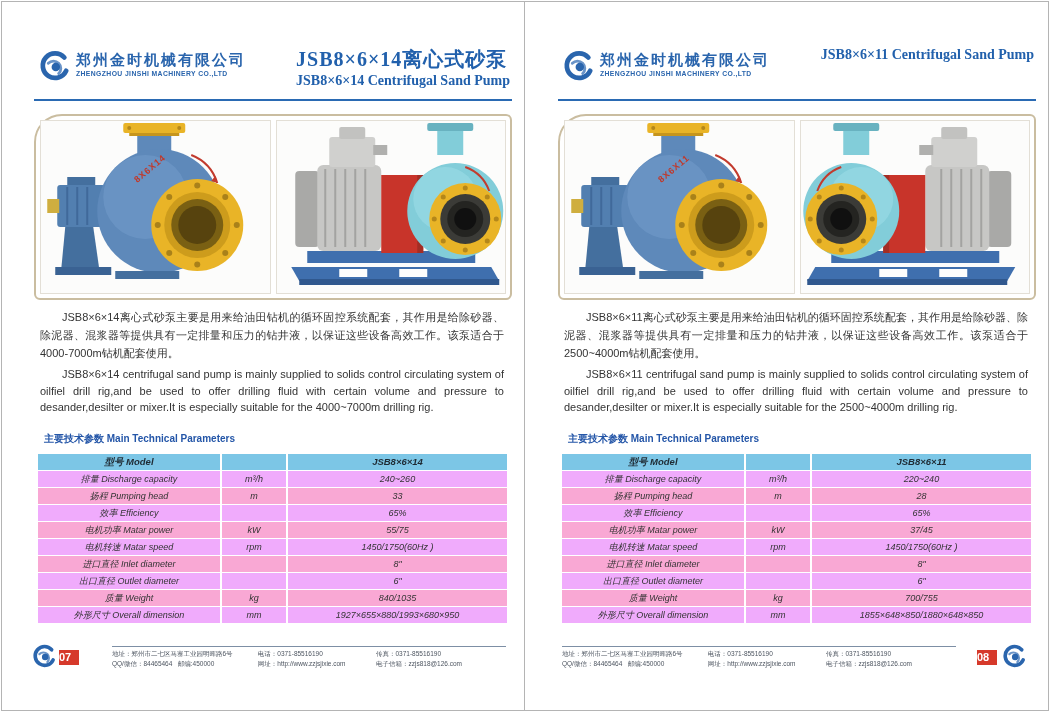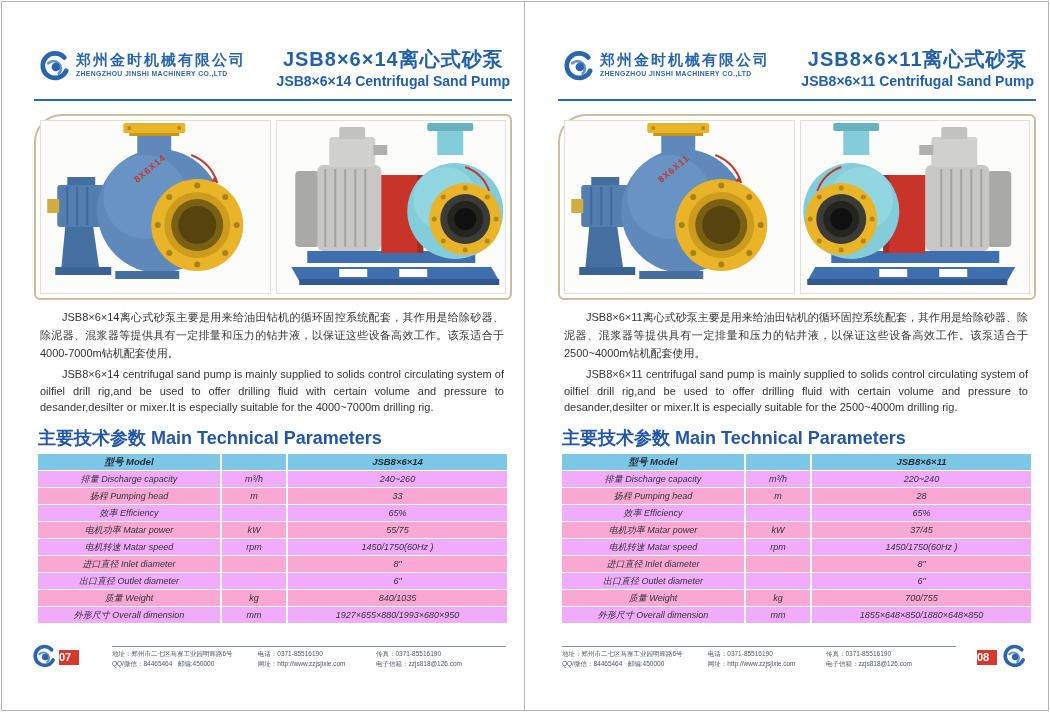--- a/index.html
+++ b/index.html
@@ -13,38 +13,38 @@
   .page { position:absolute; top:2px; width:522px; height:708px; background:#fff; }
   #page-left { left:2px; }
   #page-right { left:526px; }
 
   
   .header { position:absolute; left:34px; right:14px; top:44px; height:52px; }
   .logo { position:absolute; left:0; top:4px; display:flex; gap:6px; align-items:flex-start; }
   .logo-icon { width:34px; height:34px; }
   .company-cn { font-size:15px; font-weight:bold; color:#2a65ad; letter-spacing:2px; line-height:20px; }
   .company-en { font-size:6.8px; font-weight:bold; color:#2a65ad; letter-spacing:.4px; }
-  .titles { position:absolute; right:0; top:0; text-align:center; }
+  .titles { position:absolute; right:0; top:0; text-align:left;font-family:Liberation Serif, serif; }
   .title-cn { font-size:20px; font-weight:bold; color:#2160ac; letter-spacing:1px; line-height:26px; }
   .title-en { font-size:14px; font-weight:bold; color:#2160ac; line-height:18px; }
   .header-rule { position:absolute; left:32px; right:12px; top:97px; height:2px; background:#2a6ab3; }
 
   
   .photo-box { position:absolute; left:32px; right:12px; top:112px; height:186px; box-sizing:border-box;
     border:2px solid #cabda0; border-radius:28px 6px 6px 6px; padding:4px; display:flex; gap:5px; background:#fff; }
   .photo { flex:1; border:1px solid #e3dfd6; background:#fcfcfb; overflow:hidden; display:flex; }
   .photo svg { width:100%; height:100%; }
   .casing-label { font:bold 9px "Liberation Sans",sans-serif; fill:#c0392b; letter-spacing:1px; }
 
   
   .desc-cn { position:absolute; left:38px; right:20px; top:306px; margin:0; font-size:11px; line-height:1.65;
     color:#333; text-indent:2em; text-align:justify; }
   .desc-en { position:absolute; left:38px; right:20px; top:364px; margin:0; font-size:11px; line-height:1.5;
     color:#333; text-indent:2em; text-align:justify; }
-  .section-title { position:absolute; left:36px; top:424px; margin:0; font-size:18px; font-weight:bold; color:#2456a8; }
+  .section-title { position:absolute; left:36px; top:424px; margin:6px; font-size:10px; font-weight:bold; color:#2456a8; }
 
   
   .spec-table { position:absolute; left:36px; right:17px; top:452px; }
   .spec-row { display:grid; grid-template-columns:182px 64px 1fr; column-gap:2px; margin-bottom:1px; }
   .spec-row .c { height:16px; line-height:16px; font-size:9px; text-align:center; color:#333;
     white-space:nowrap; overflow:hidden;font-style:italic; }
   .spec-row.head .c { background:#7cc6e6; font-weight:bold; color:#1e2a33; font-size:9.5px; }
   .spec-row.g .c { background:#f0abfc; }
   .spec-row.w .c { background:#f9a8d4; }
 
@@ -258,21 +258,20 @@
     <div class="logo">
       <svg class="logo-icon" viewBox="0 0 36 36">
           <use href="#logo-swirl"></use>
         </svg>
       <div class="logo-text">
         <div class="company-cn">郑州金时机械有限公司</div>
         <div class="company-en">ZHENGZHOU JINSHI MACHINERY CO.,LTD</div>
       </div>
     </div>
     <div class="titles">
-      <div class="title-cn">JSB8×6×11离心式砂泵</div>
       <div class="title-en">JSB8×6×11 Centrifugal Sand Pump</div>
     </div>
   </div>
   <div class="header-rule"></div>
 
   <div class="photo-box">
     <div class="photo">
       <svg viewBox="0 0 228 172">
         <use href="#pumpA"></use>
         <text class="casing-label" x="96" y="62" transform="rotate(-40 96 62)">8X6X11</text>

